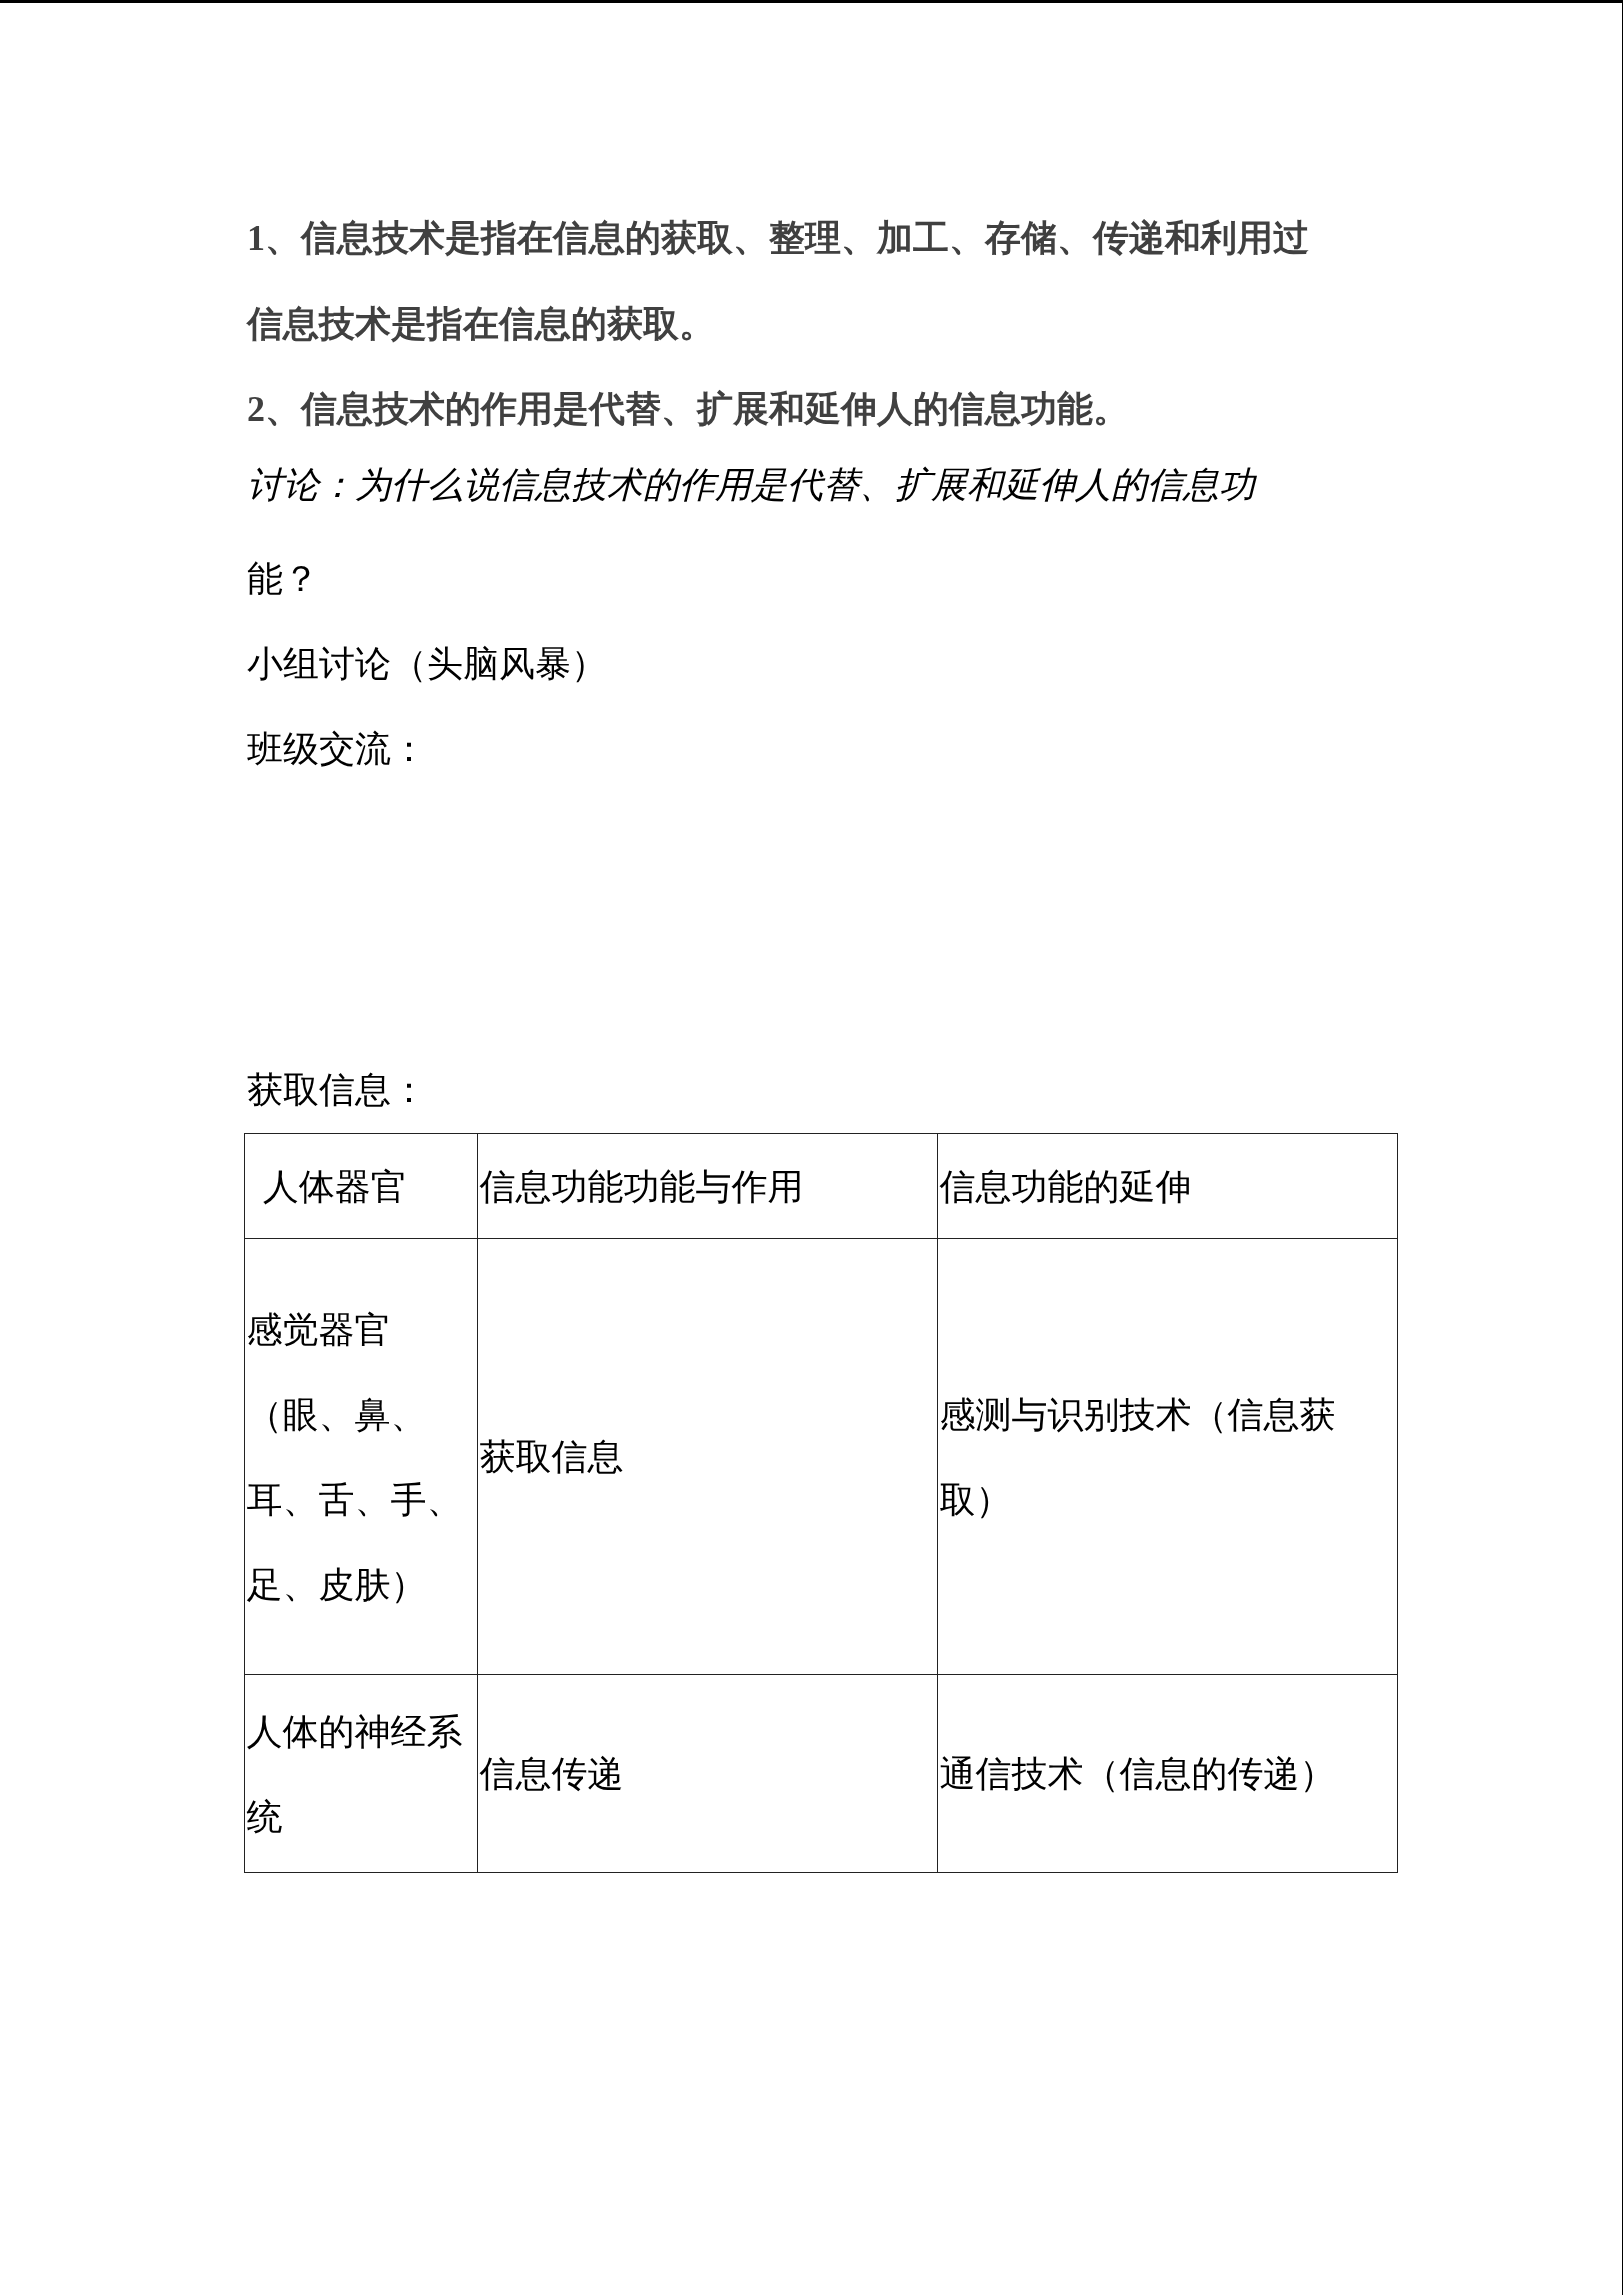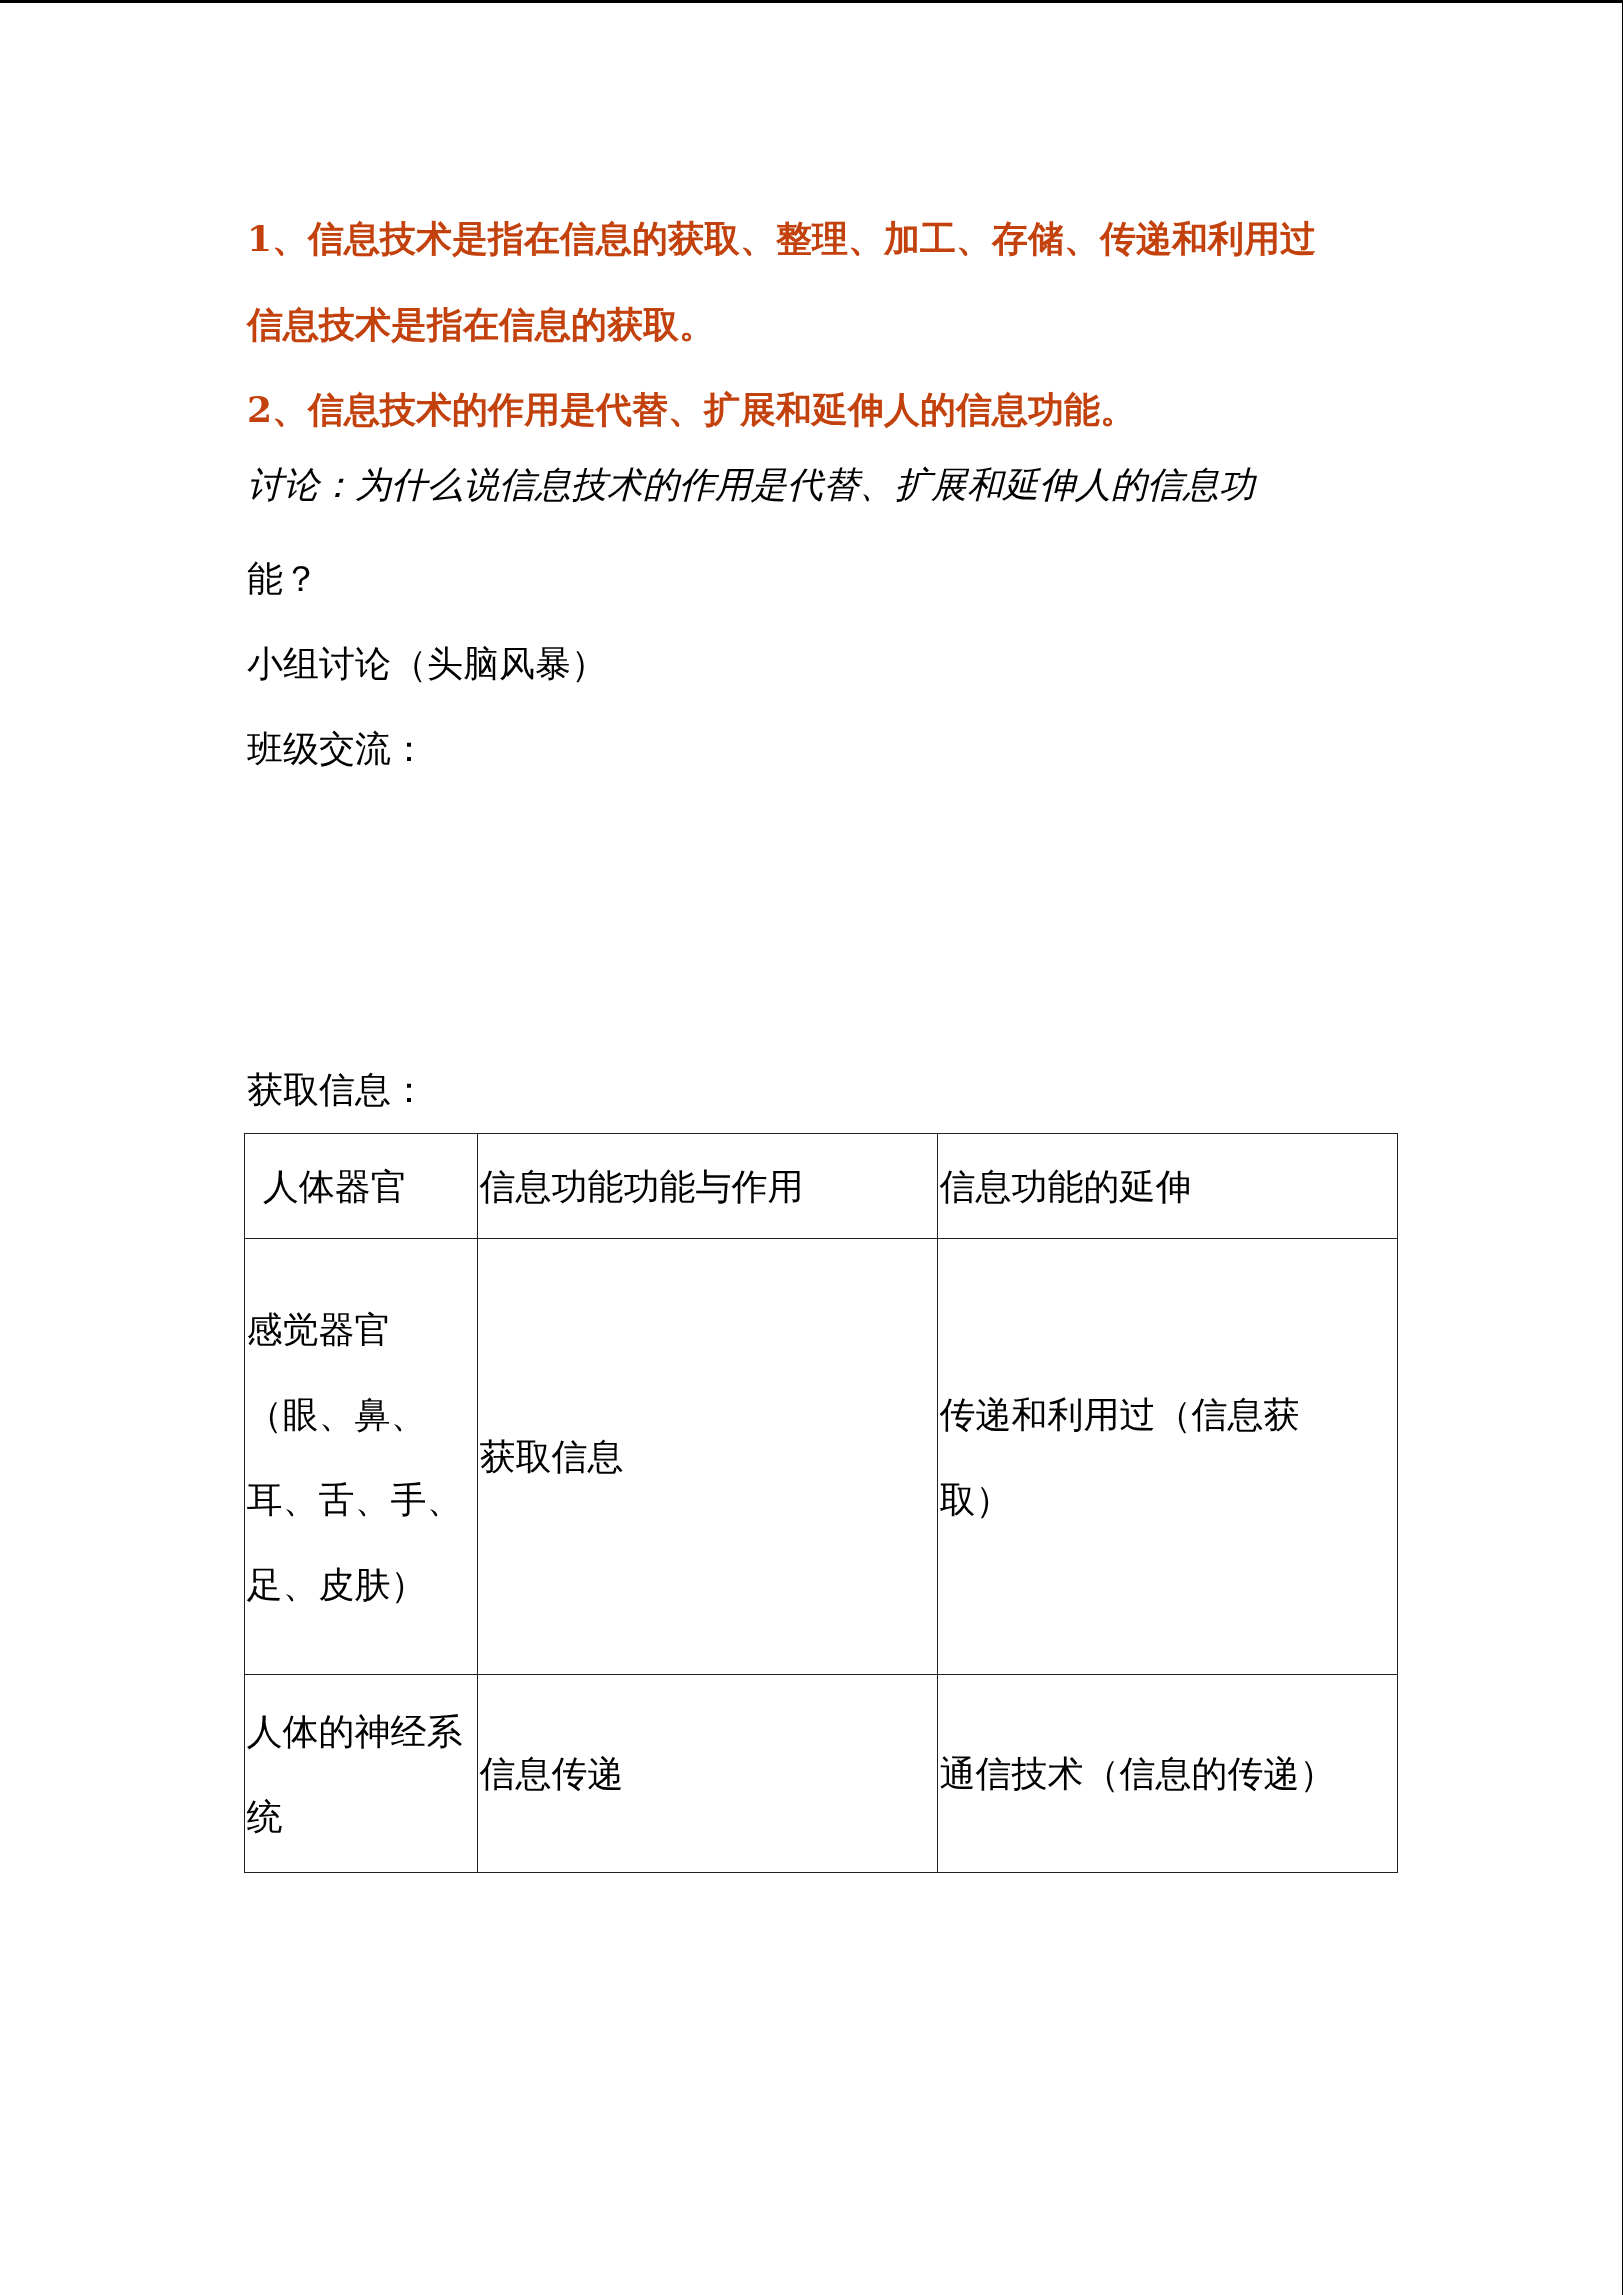--- a/index.html
+++ b/index.html
@@ -19,21 +19,21 @@
     position: absolute; right: 0; top: 0; width: 1.4px; height: 2295px; background: #000;
   }
   .line {
     position: absolute;
     left: 247px;
     font-size: 36px;
     line-height: 85px;
     height: 85px;
     white-space: nowrap;
   }
-  .bold { font-weight: bold; color: #c2410c; }
+  .bold { font-weight: bold; color: #404040; font-family: Liberation Serif, serif; }
   table.summary {
     position: absolute;
     left: 244px;
     top: 1133px;
     width: 1153px;
     border-collapse: collapse;
     table-layout: fixed;
     font-size: 36px;
   }
   table.summary td {
@@ -82,21 +82,21 @@
   </tr>
   <tr class="r-1">
     <td>
       <span class="cell-text">感觉器官</span>
       <span class="cell-text">（眼、鼻、</span>
       <span class="cell-text">耳、舌、手、</span>
       <span class="cell-text">足、皮肤）</span>
     </td>
     <td>获取信息</td>
     <td>
-      <span class="cell-text">传递和利用过（信息获</span>
+      <span class="cell-text">感测与识别技术（信息获</span>
       <span class="cell-text">取）</span>
     </td>
   </tr>
   <tr class="r-2">
     <td>
       <span class="cell-text">人体的神经系</span>
       <span class="cell-text">统</span>
     </td>
     <td>信息传递</td>
     <td>

